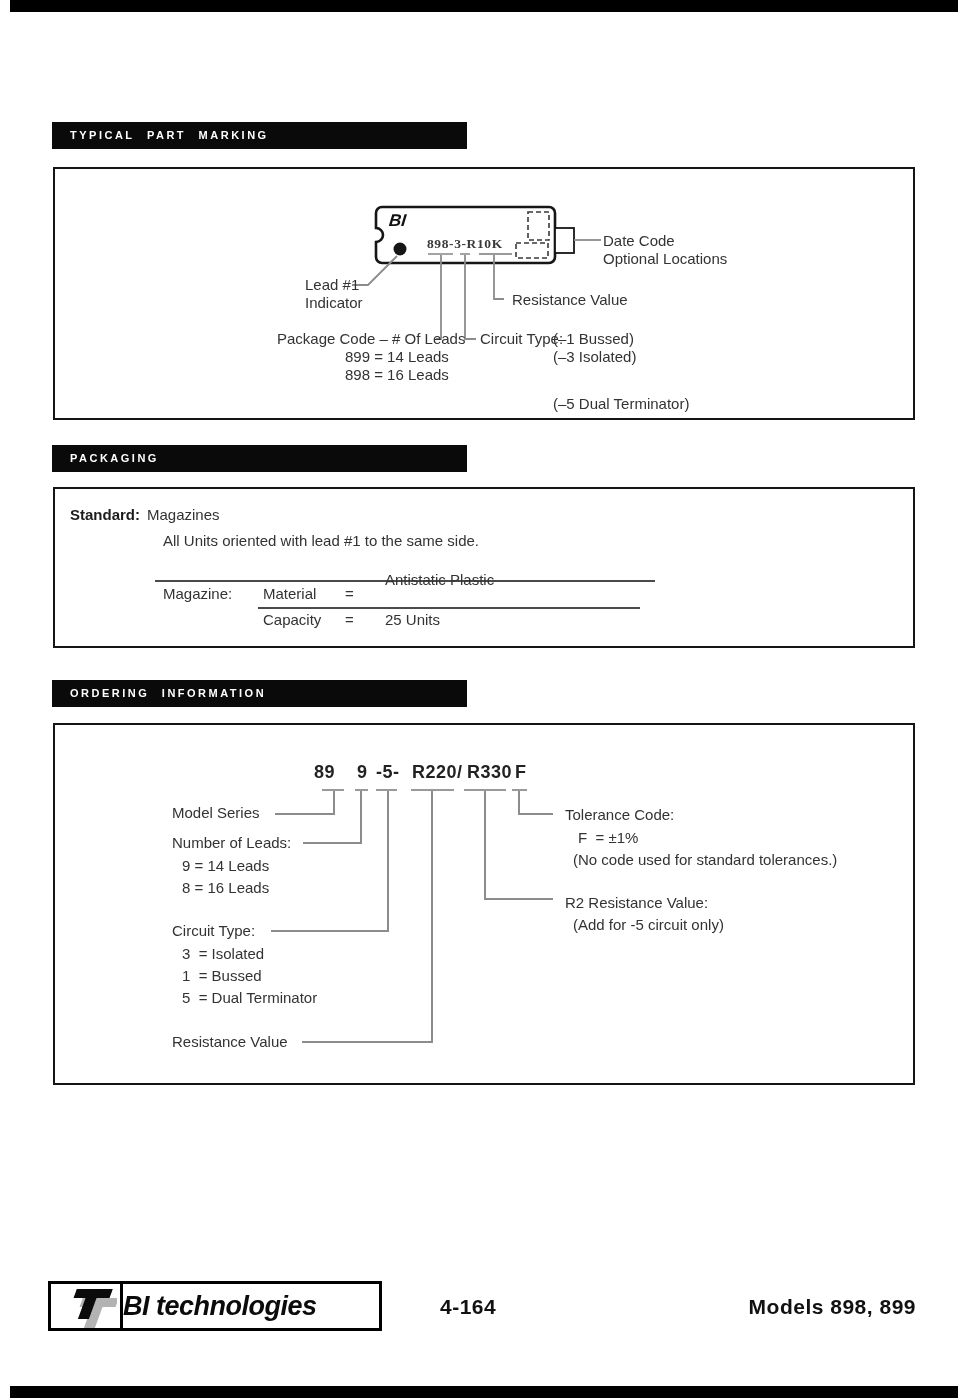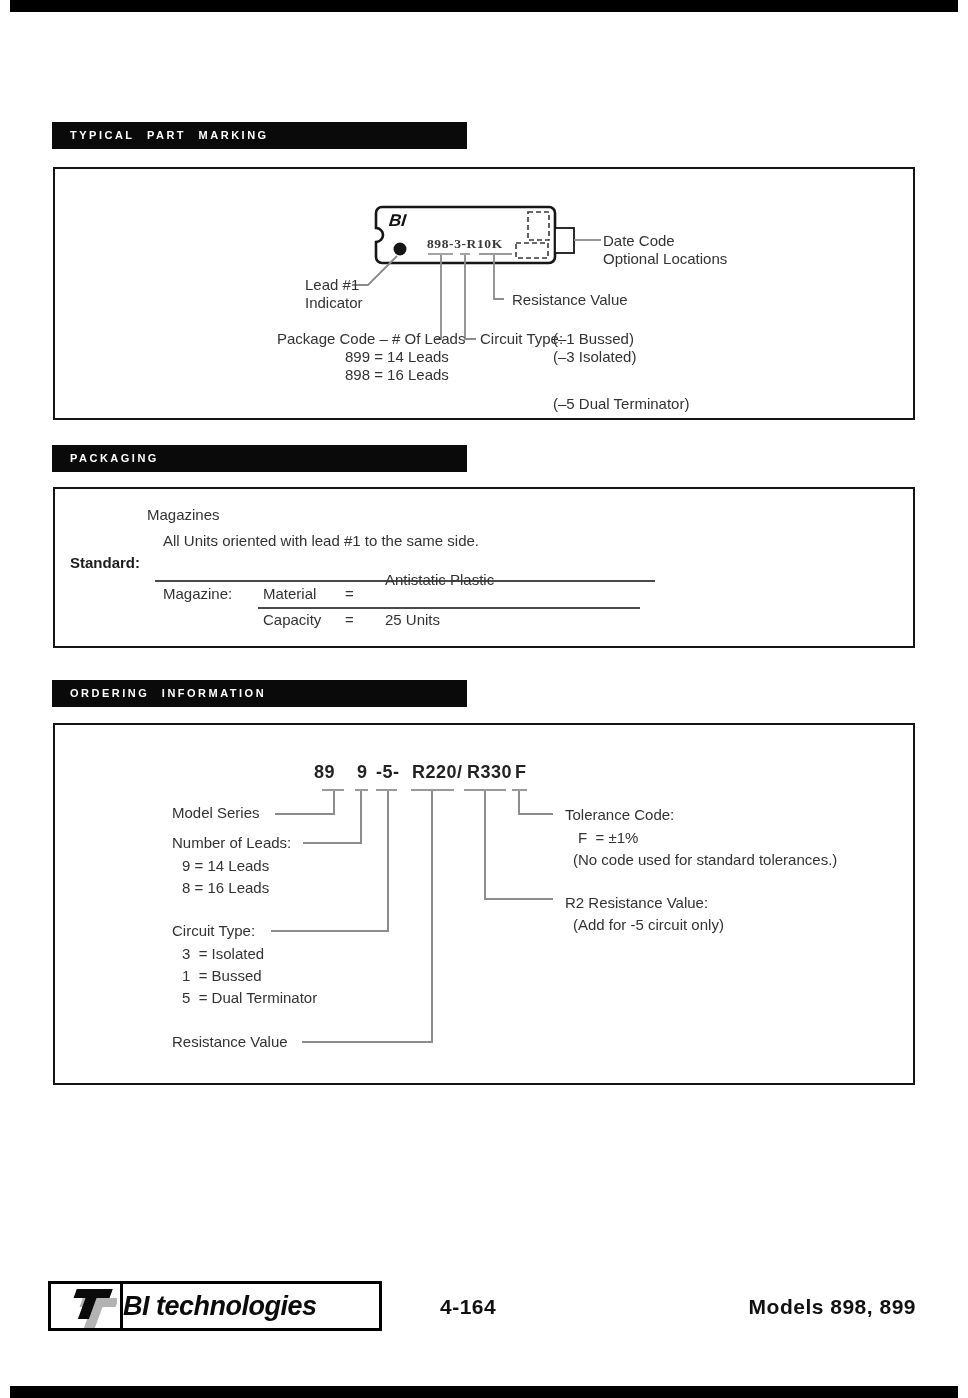--- a/index.html
+++ b/index.html
@@ -87,21 +87,21 @@
 
     <div class="lbl" style="left:425px; top:161px;">Circuit Type:</div>
     <div class="lbl" style="left:498px; top:161px;">(–1 Bussed)</div>
     <div class="lbl" style="left:498px; top:179px;">(–3 Isolated)</div>
     <div class="lbl" style="left:498px; top:197px;margin-top:29px;">(–5 Dual Terminator)</div>
   </div>
 
   <div class="sec-bar" style="top:445px;">PACKAGING</div>
 
   <div class="box" style="top:487px; height:161px;">
-    <div class="lbl bold" style="left:15px; top:17px; font-size:15px;margin-top:48px;">Standard:</div>
+    <div class="lbl bold" style="left:15px; top:17px; font-size:15px;">Standard:</div>
     <div class="lbl" style="left:92px; top:17px; font-size:15px;">Magazines</div>
     <div class="lbl" style="left:108px; top:43px; font-size:15px;">All Units oriented with lead #1 to the same side.</div>
 
     <div class="rule" style="left:100px; top:91px; width:500px;"></div>
     <div class="lbl" style="left:108px; top:96px; font-size:15px;">Magazine:</div>
     <div class="lbl" style="left:208px; top:96px; font-size:15px;">Material</div>
     <div class="lbl" style="left:290px; top:96px; font-size:15px;">=</div>
     <div class="lbl" style="left:330px; top:82px; font-size:15px;">Antistatic Plastic</div>
 
     <div class="rule" style="left:203px; top:118px; width:382px;"></div>

